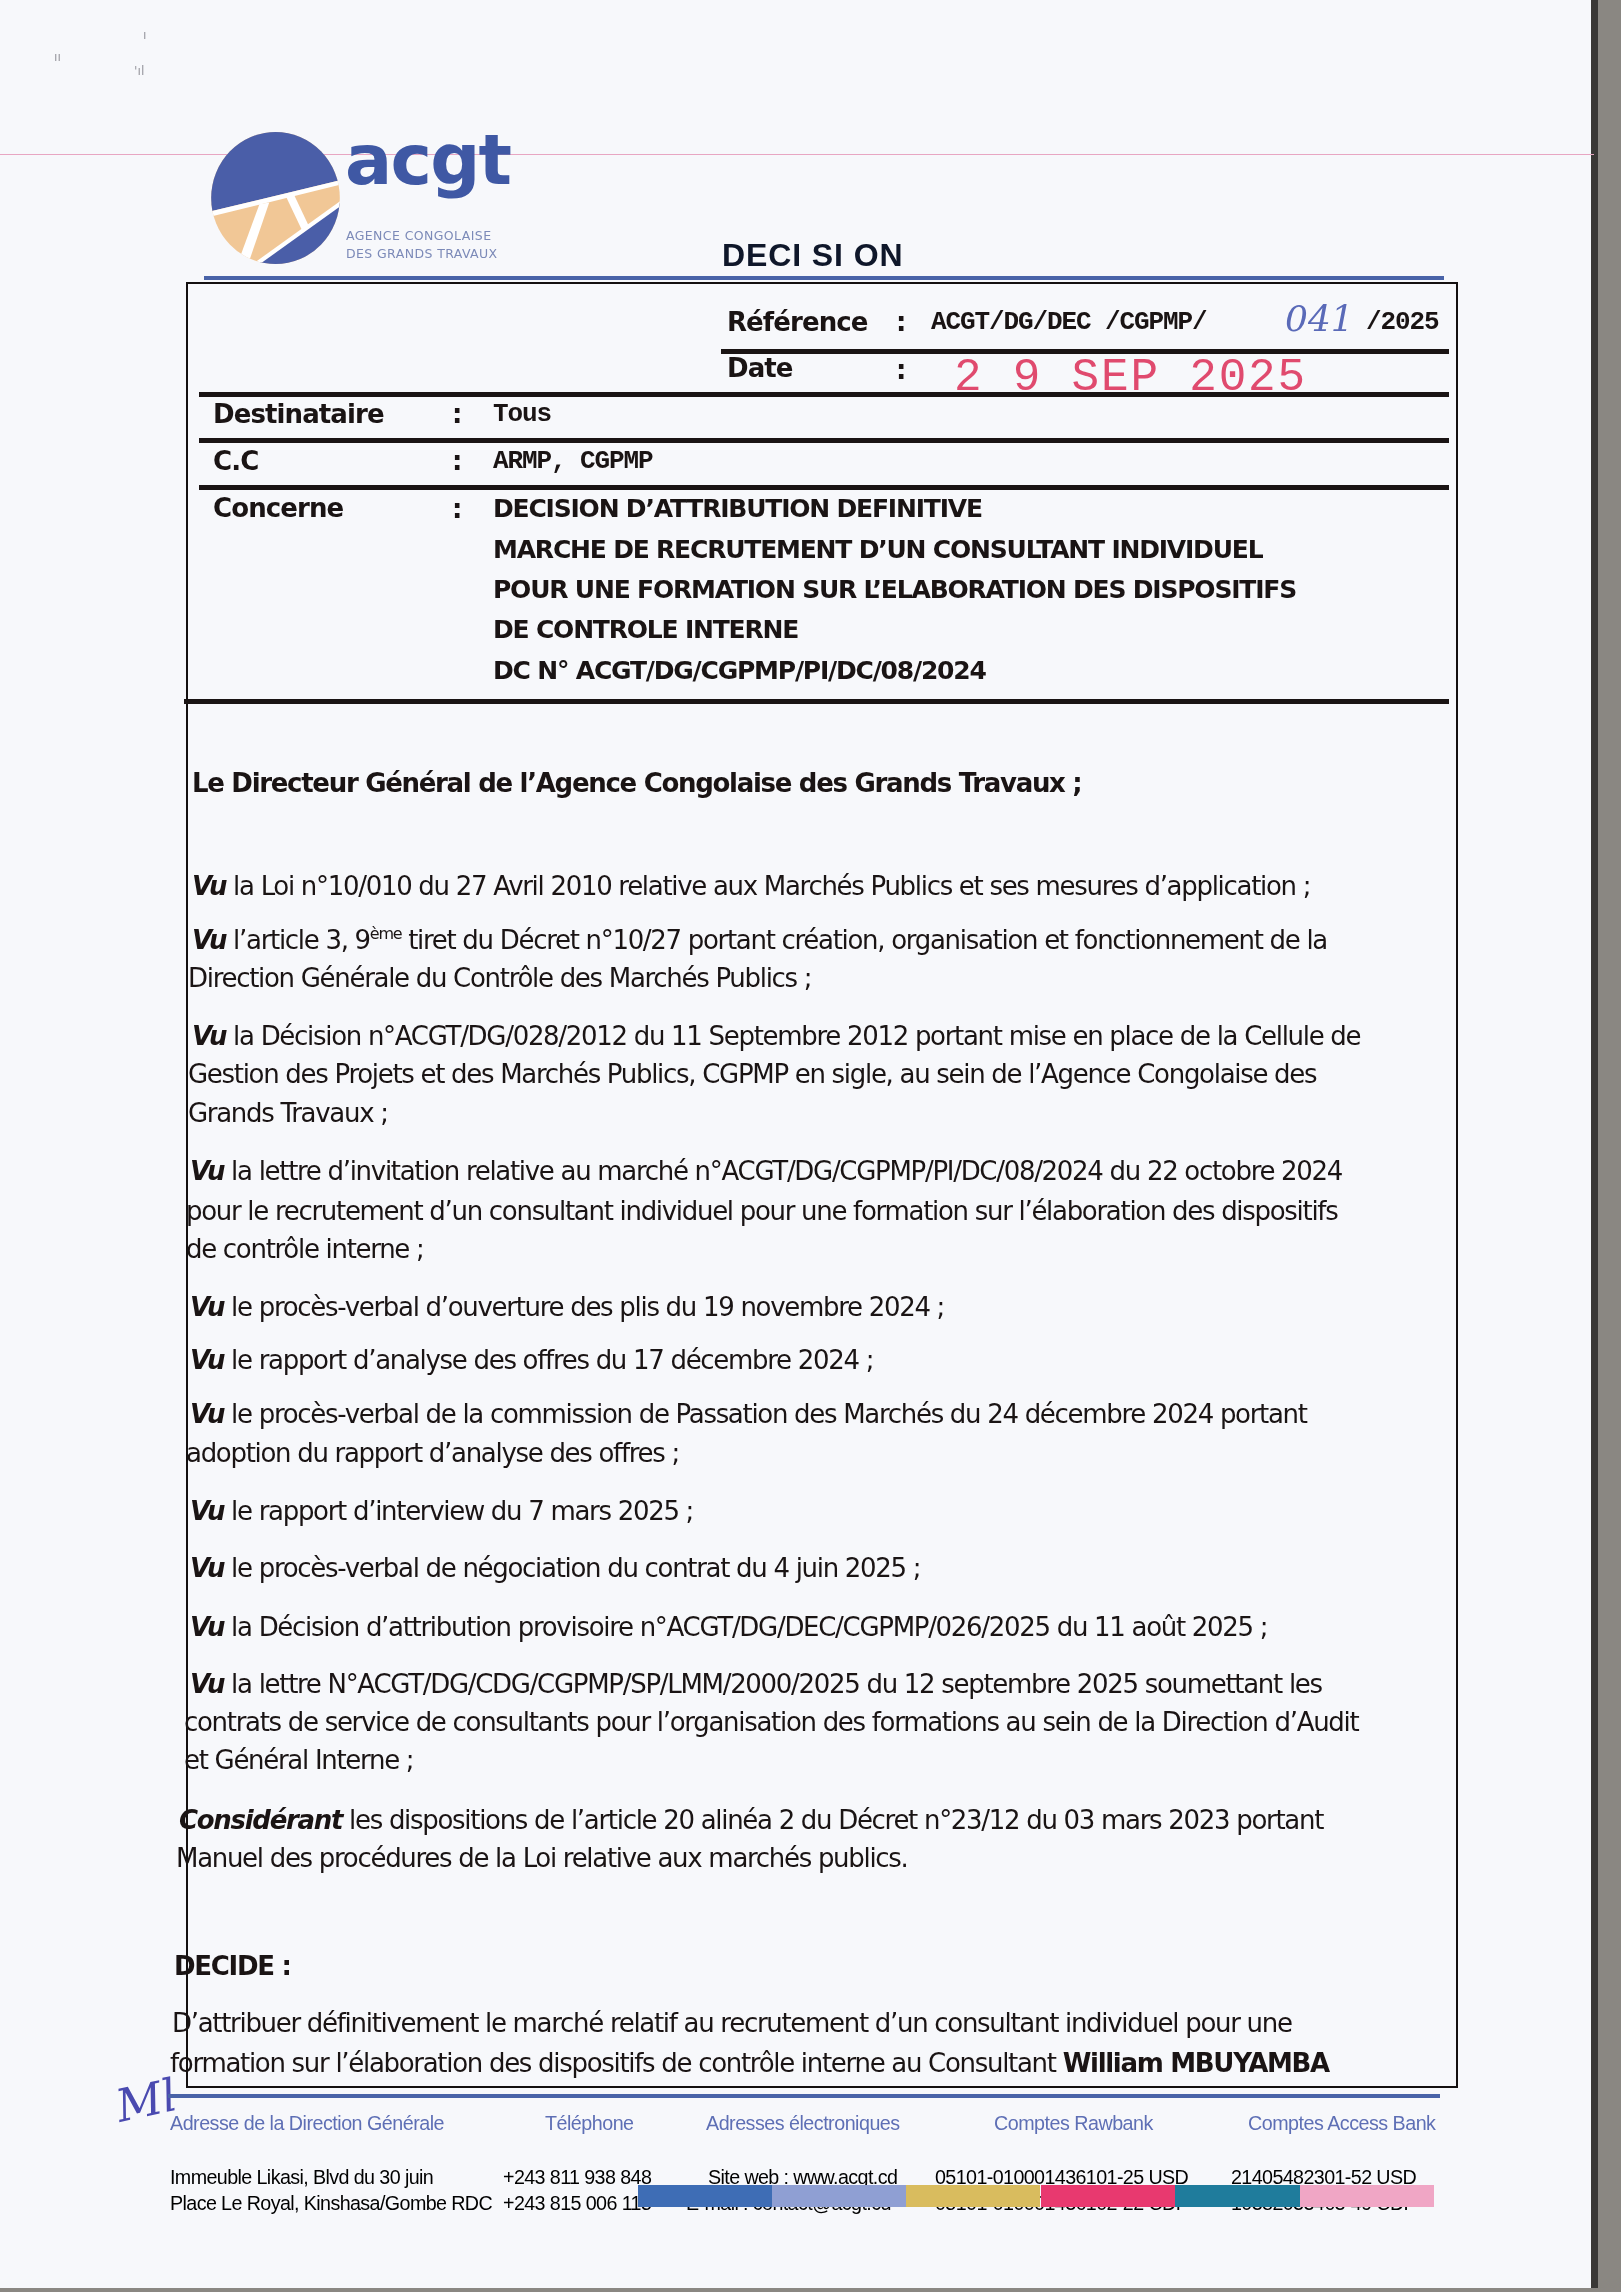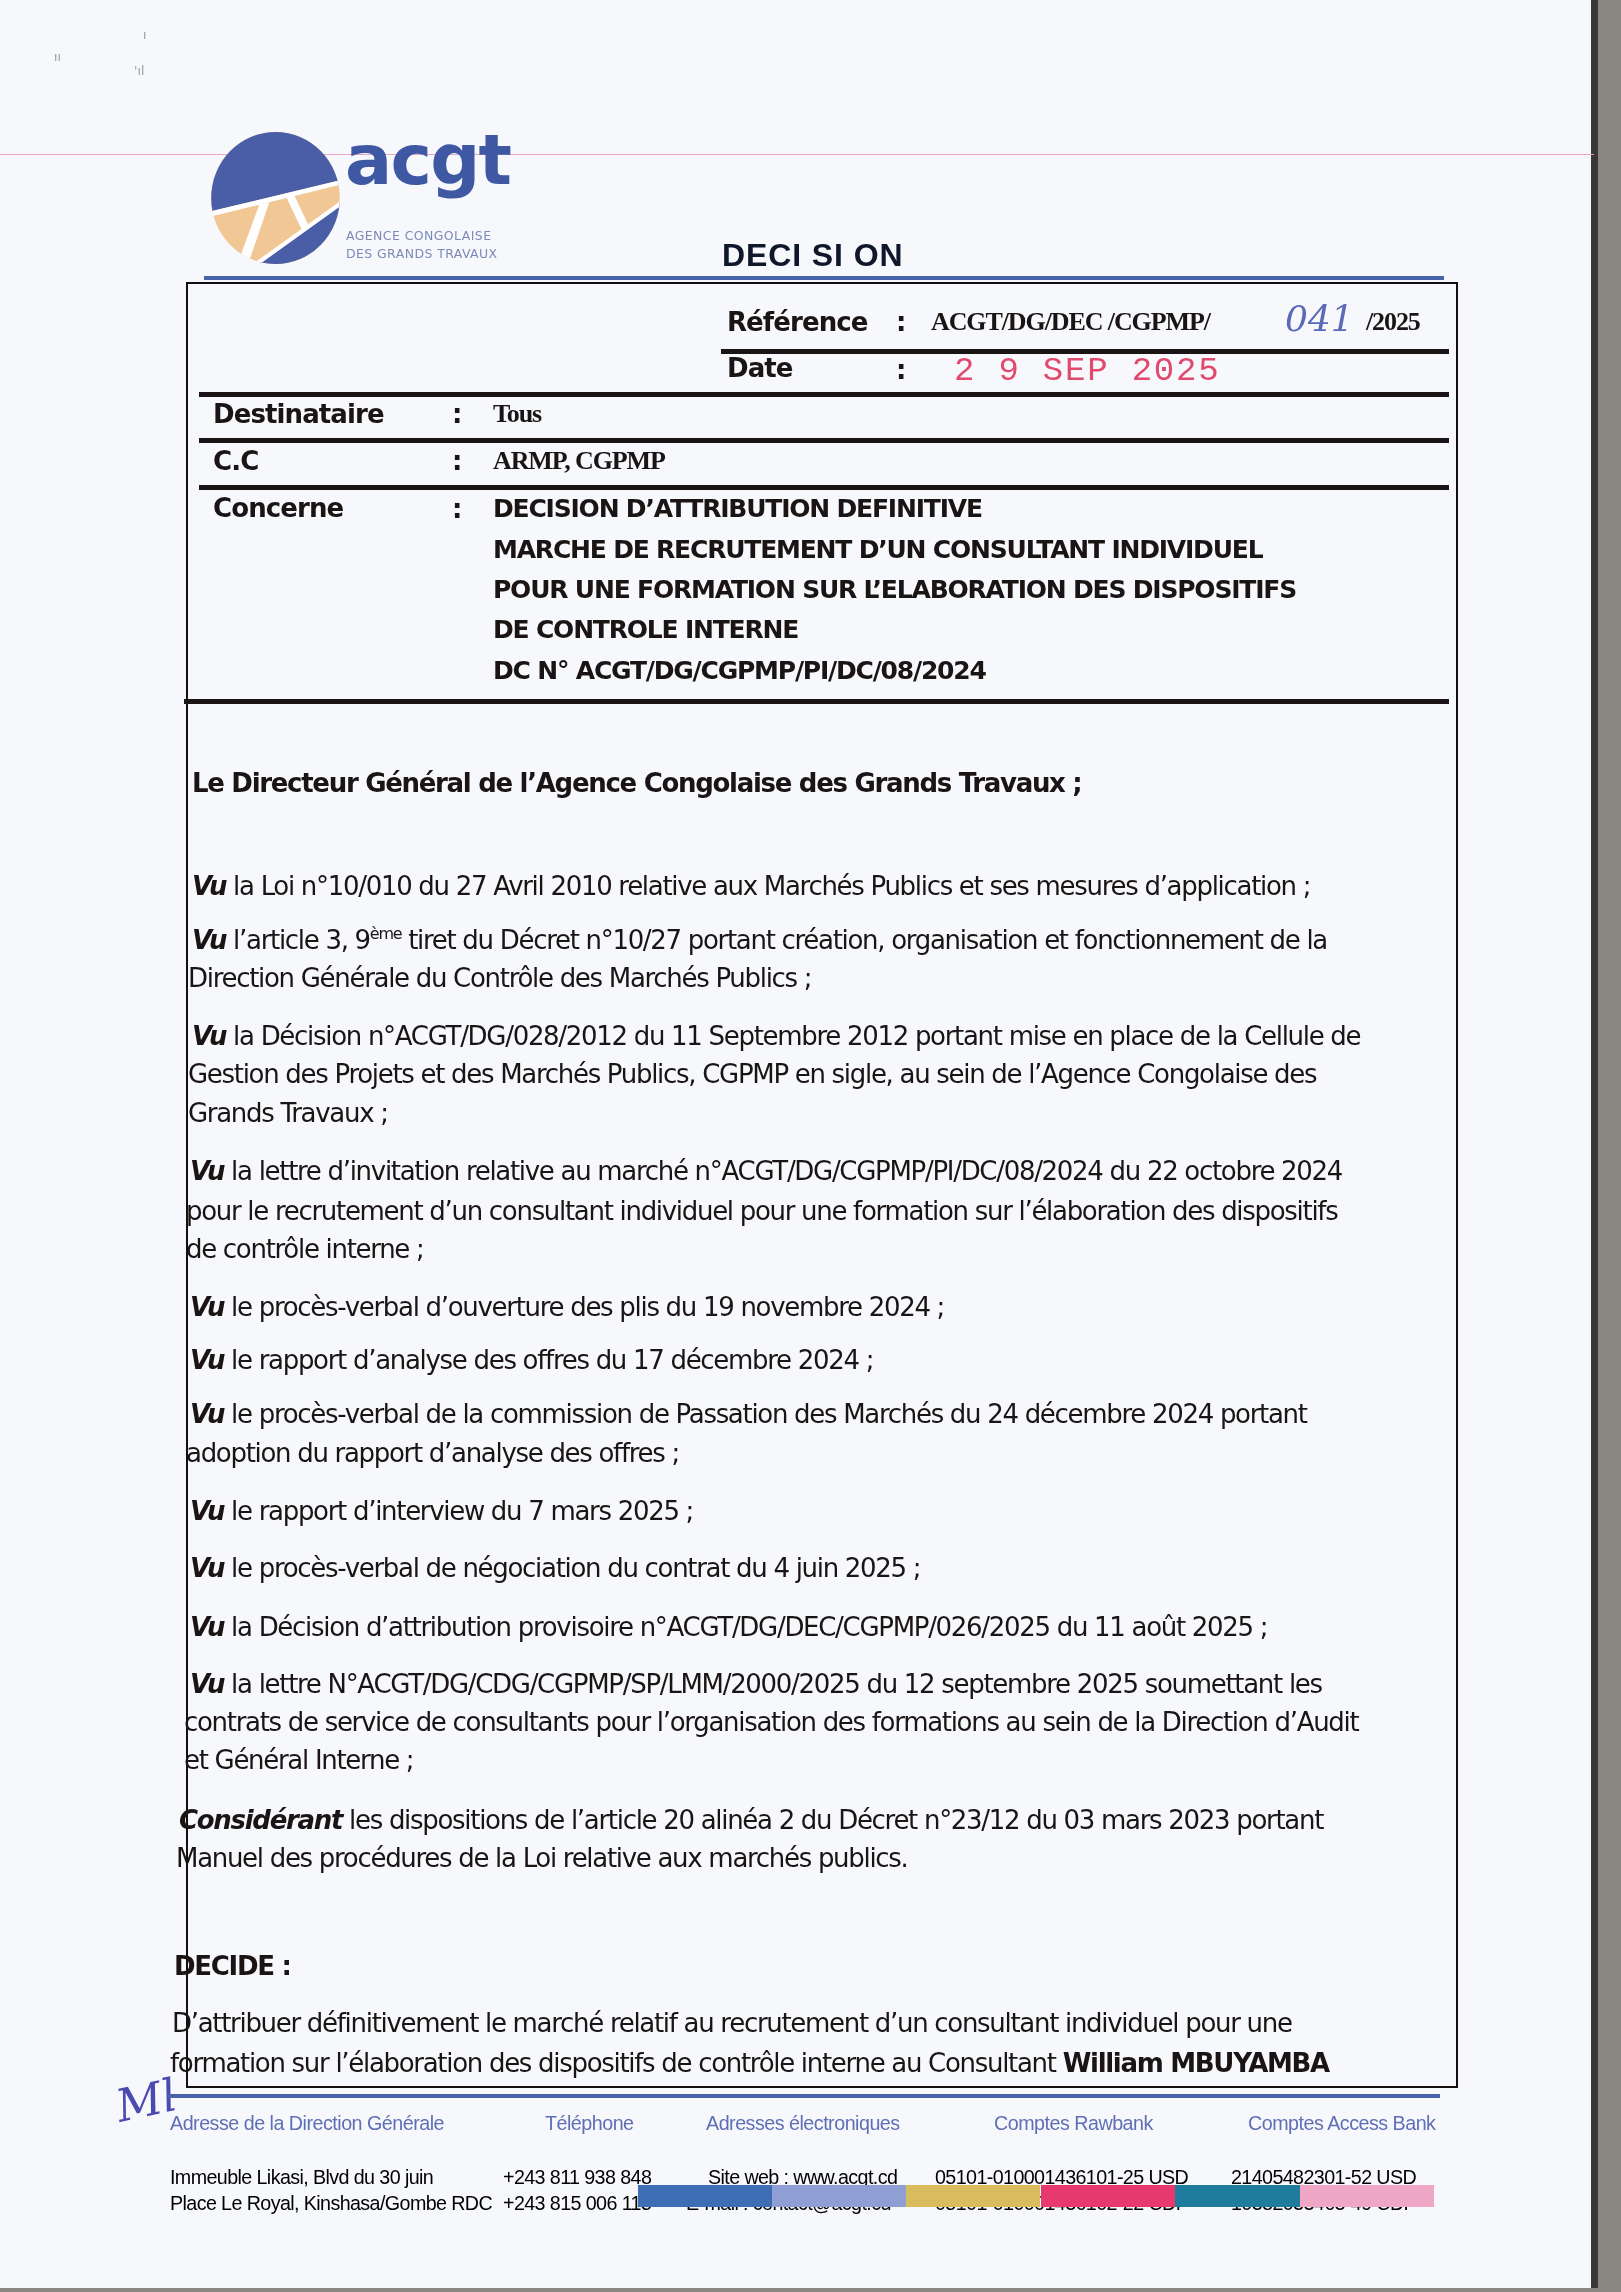--- a/index.html
+++ b/index.html
@@ -14,24 +14,24 @@
   .logo-word { position:absolute; left:345px; top:125px; font-family:"DejaVu Sans", sans-serif; font-weight:bold; font-size:70px; color:#3f58a4; letter-spacing:-1.8px; line-height:1; }
   .logo-sub { position:absolute; left:346px; top:227px; font-size:12.5px; color:#7c8ab8; letter-spacing:0.4px; line-height:18px; }
 
   .doc-title { position:absolute; left:722px; top:237px; font-family:"Liberation Sans", sans-serif; font-weight:bold; font-size:32px; color:#0f172a; letter-spacing:0.9px; }
   .blue-rule { position:absolute; left:204px; top:276px; width:1240px; height:3.6px; background:#4963a8; }
 
   .box { position:absolute; left:186px; top:282px; width:1272px; height:1806px; border:2.7px solid #141010; box-sizing:border-box; }
   .rule { position:absolute; height:4.5px; background:#1a1414; }
 
   .hdr-label { position:absolute; font-family:"DejaVu Sans", sans-serif; font-weight:bold; font-size:26px; letter-spacing:-0.9px; }
-  .hdr-value { position:absolute; font-family:Liberation Serif, serif; font-weight:bold; font-size:26px; letter-spacing:-1.1px; }
+  .hdr-value { position:absolute; font-family:Liberation Mono, monospace; font-weight:bold; font-size:26px; letter-spacing:-1.1px; }
   .hdr-colon { position:absolute; font-family:"DejaVu Sans", sans-serif; font-weight:bold; font-size:26px; }
   .handwritten { position:absolute; font-family:"DejaVu Serif", serif; font-style:italic; font-size:36px; color:#5a6ab8; }
-  .stamp { position:absolute; font-family:"Liberation Mono", monospace; font-size:34px; color:#e04a6e; letter-spacing:1.8px;text-align:right; }
+  .stamp { position:absolute; font-family:"Liberation Mono", monospace; font-size:46px; color:#e04a6e; letter-spacing:1.8px;text-align:right; }
 
   .concern { position:absolute; left:493px; font-family:"DejaVu Sans", sans-serif; font-weight:bold; font-size:25px; letter-spacing:-1.2px; }
 
   .body-line { position:absolute; font-family:"DejaVu Sans", sans-serif; font-size:26px; letter-spacing:-1.3px; white-space:nowrap; }
   .vu { font-weight:bold; font-style:italic; }
   .bold { font-weight:bold; }
 
   .footer-rule { position:absolute; left:168px; top:2094px; width:1272px; height:3.6px; background:#4963a8; }
   .foot-head { position:absolute; top:2112px; font-family:"Liberation Sans", sans-serif; font-size:19.7px; color:#5e6fb5; letter-spacing:-0.5px; }
   .foot-line { position:absolute; font-family:"Liberation Sans", sans-serif; font-size:19.7px; color:#000000; letter-spacing:-0.6px; white-space:nowrap;margin-top:28px; }

